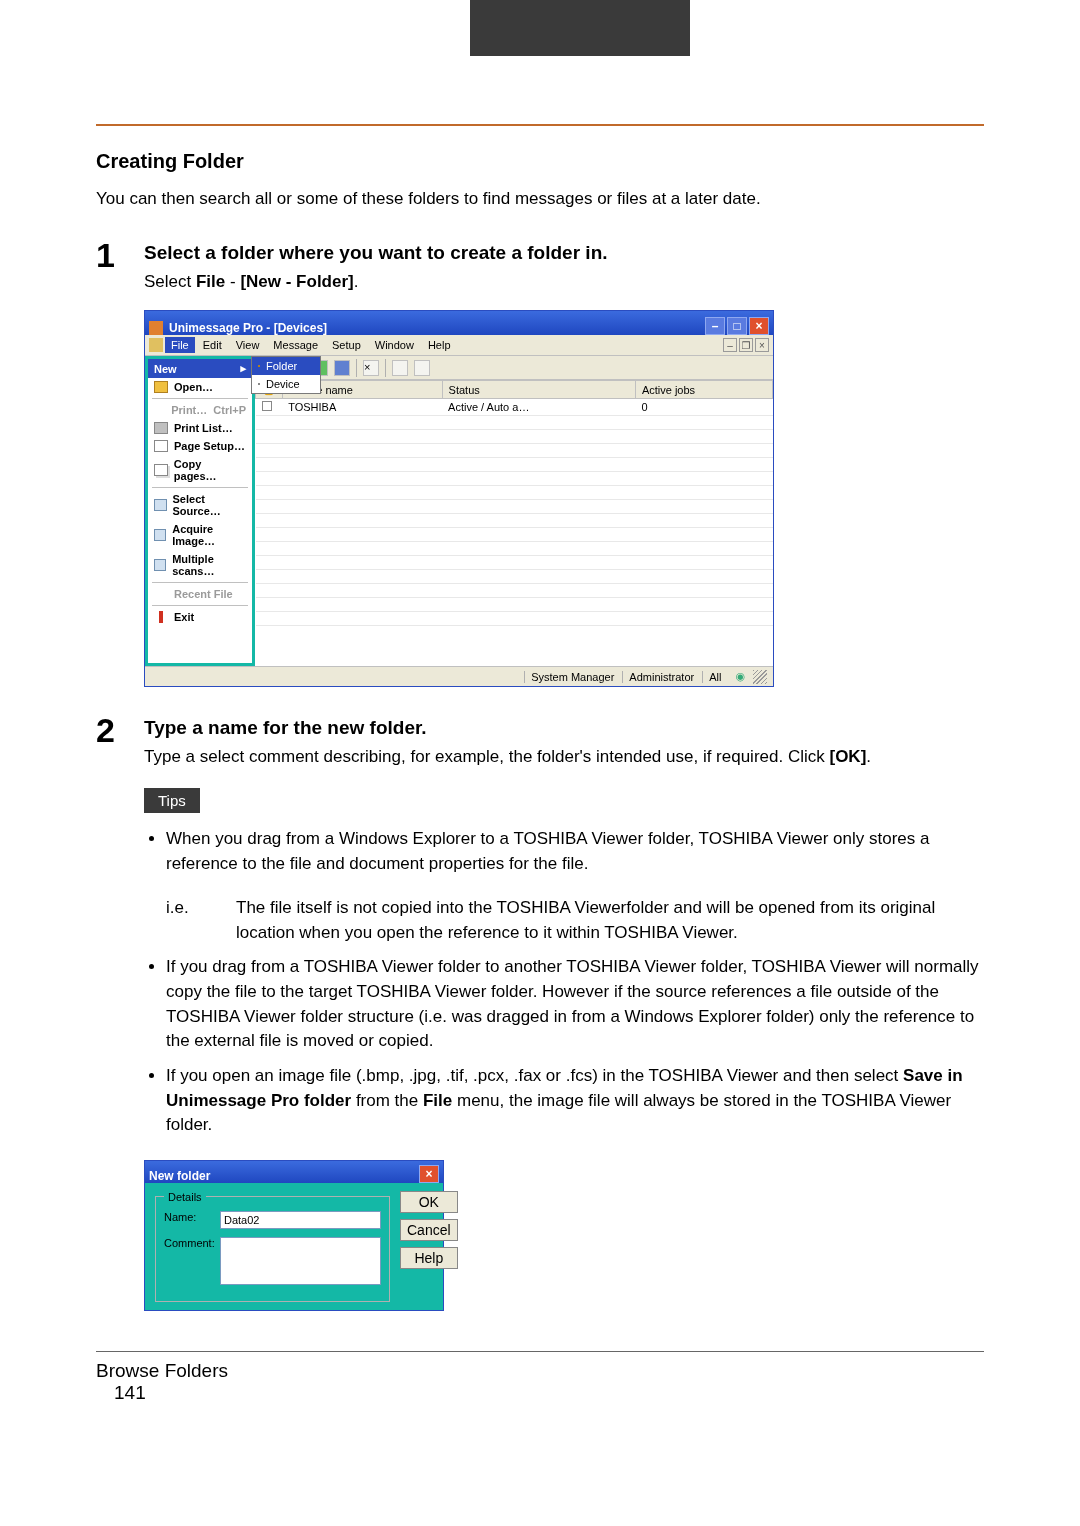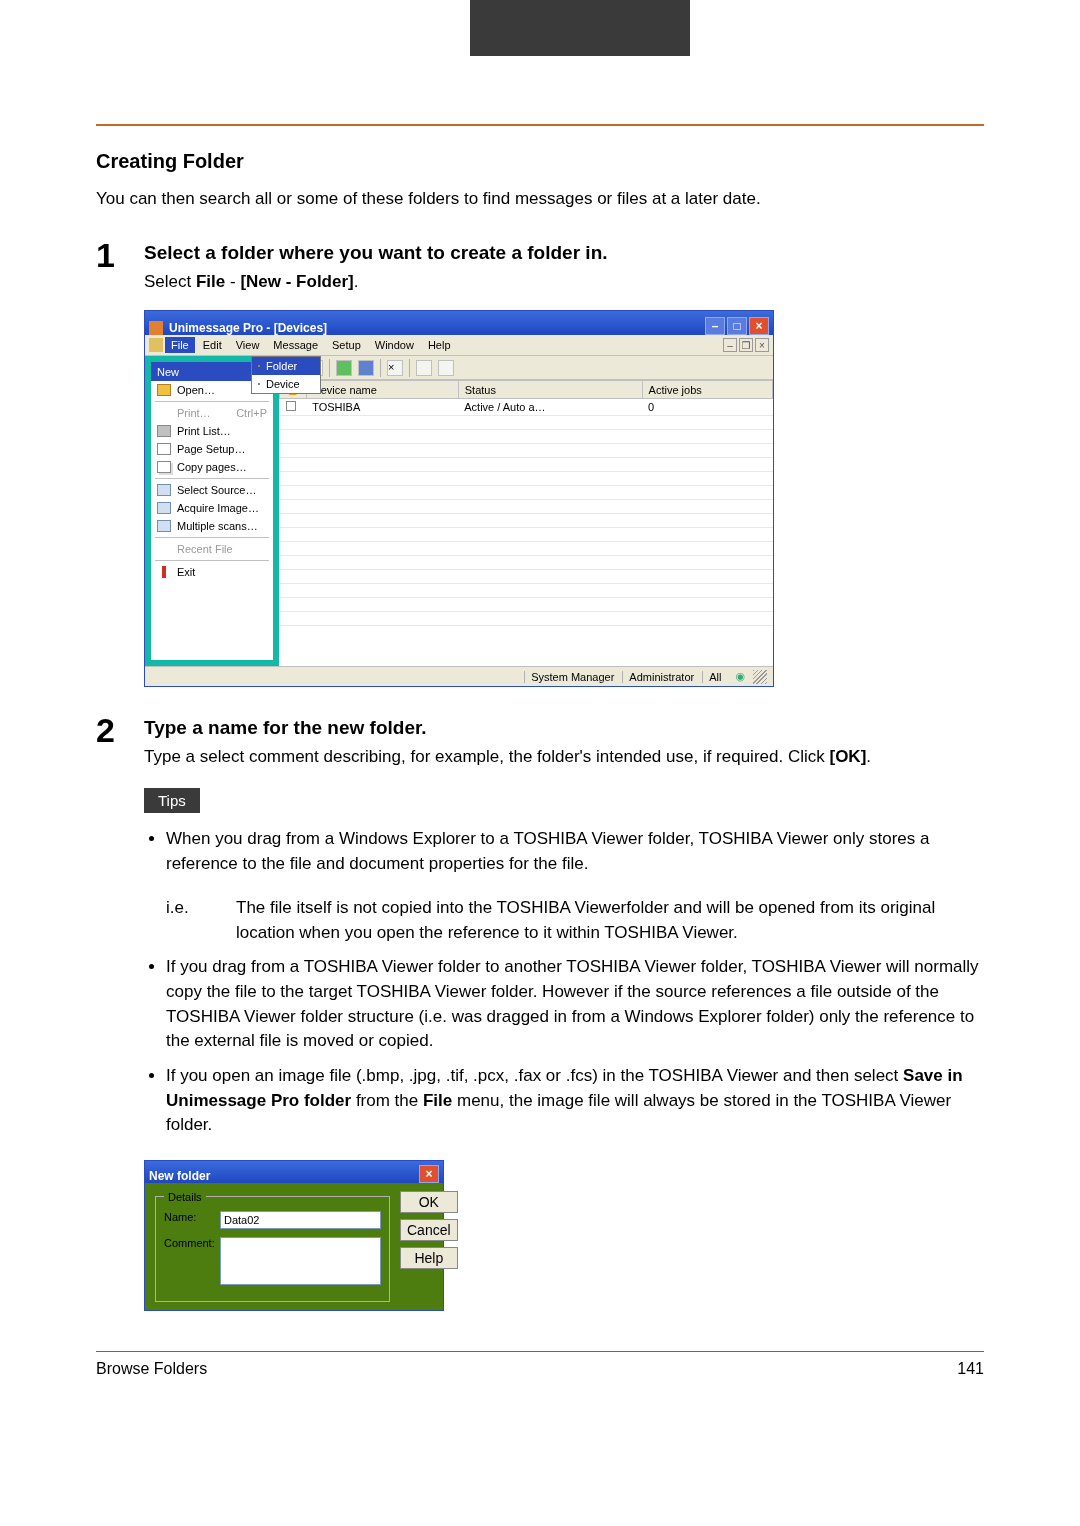--- a/index.html
+++ b/index.html
@@ -110,24 +110,25 @@
     display: inline-flex; align-items: center; justify-content: center;
     font-size: 10px; color: #555;
   }
   .win-body {
     display: flex;
     background: #fff;
     height: 310px;
     position: relative;
   }
   .file-menu {
-    width: 134px;
+    width: 110px;
     background: #fff;
-    border: 6px solid #14b8a6;
+    border: 3px solid #14b8a6;
     font-size: 11px;
+    font-weight: bold;
   }
   .file-menu .row {
     display: flex;
     align-items: center;
     padding: 3px 6px;
     gap: 6px;
   }
   .file-menu .row.highlight { background: #2a4cc0; color: #fff; }
   .file-menu .row.disabled { color: #9a9a9a; }
   .file-menu .sep { height: 1px; background: #c0c0c0; margin: 2px 4px; }
@@ -194,21 +195,21 @@
   .iearow { display: flex; margin-top: 20px; justify-content: flex-end; }
   .iearow .ie { width: 70px; flex-shrink: 0; }
 
   
   .dialog {
     margin-top: 22px;
     width: 300px;
     border: 1px solid #2a4cc0;
     font-family: Tahoma, Arial, sans-serif;
     font-size: 11px;
-    background: #4d7c0f;
+    background: #14b8a6;
   }
   .dialog .titlebar { height: 22px; font-size: 12px; }
   .dialog-body {
     display: flex;
     padding: 8px;
     gap: 8px;
   }
   .fieldset {
     border: 1px solid #b0b0b0;
     padding: 8px;
@@ -220,22 +221,22 @@
   .formrow input[type=text] { flex: 1; border: 1px solid #7a9ac0; font-size: 11px; padding: 1px 3px; height: 18px; }
   .formrow textarea { flex: 1; border: 1px solid #7a9ac0; height: 48px; resize: none; font-size: 11px; }
   .btncol { display: flex; flex-direction: column; gap: 6px; width: 66px; }
   .btncol button {
     height: 22px; font-size: 14px;
     background: #ece9d8; border: 1px solid #888;
   }
 
   .footer-rule { height: 1px; background: #666; margin-top: 40px; }
   .footer {
-    display: flex; justify-content: space-between;
-    padding-top: 8px; font-size: 16px;
+    display: flex; justify-content: center;
+    padding-top: 8px; font-size: 19px; flex-direction: column;
   }
   .footer .pn { margin-left: 18px; }
 </style>
 </head>
 <body>
 
 <div class="top-black-bar">
   <div class="top-tab"></div>
 </div>
 

